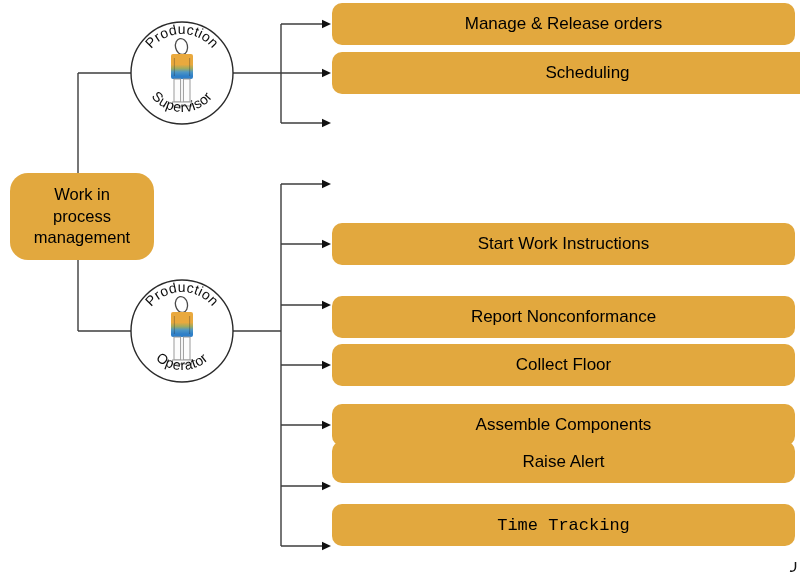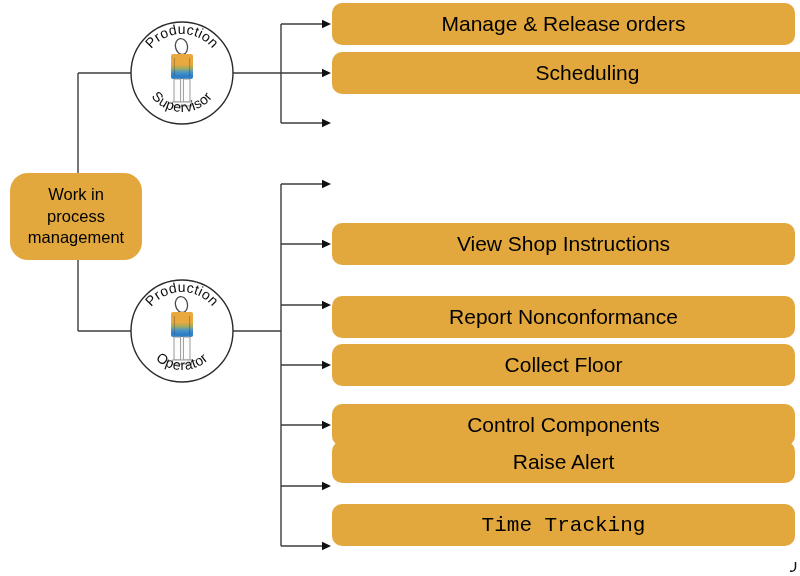--- a/index.html
+++ b/index.html
@@ -2,32 +2,32 @@
 <html style="--gold: #E2A83E;"><head>
 <meta charset="utf-8">
 <style>
   html,body{margin:0;padding:0;background:#fff;}
   .stage{
     position:relative;width:800px;height:576px;background:#fff;
     font-family:"Liberation Sans",sans-serif;overflow:hidden;
   }
   .stage svg.connectors{position:absolute;left:0;top:0;}
   .rootnode{
-    position:absolute;left:10px;top:173px;width:132px;height:87px;
+    position:absolute;left:10px;top:173px;width:144px;height:87px;
     background:var(--gold,#E2A83E);border-radius:18px;
     display:flex;align-items:center;justify-content:center;text-align:center;
     font-size:16.5px;line-height:1.3;color:#000;white-space:pre-line;
   }
   .usecase{
     position:absolute;left:332px;width:463px;height:42px;
     background:var(--gold,#E2A83E);border-radius:10px;
     display:flex;align-items:center;justify-content:center;text-align:center;
     color:#000;
   }
-  .usecase-label{font-size:21px;padding:0 8px;}
+  .usecase-label{font-size:17px;padding:0 8px;}
   .arctext{font-size:14px;letter-spacing:.4px;fill:#0d0d0d;}
 </style>
 </head>
 <body>
 
 <div class="stage">
   <svg class="connectors" id="conn-svg" width="800" height="576" viewBox="0 0 800 576">
       <defs>
   <linearGradient id="shirtGrad" x1="0" y1="0" x2="0" y2="1">
     <stop offset="0" stop-color="#E9A93E"></stop>
@@ -98,30 +98,30 @@
   <div class="rootnode">Work in
 process
 management</div>
 <div class="usecase" style="top: 3px;">
     <span class="usecase-label">Manage &amp; Release orders</span>
   </div>
     <div class="usecase" style="top: 52px; padding-left: 24px;">
     <span class="usecase-label">Scheduling</span>
   </div>
     <div class="usecase" style="top: 223px;">
-    <span class="usecase-label">View Shop Instructions</span>
+    <span class="usecase-label">Start Work Instructions</span>
   </div>
     <div class="usecase" style="top: 296px;">
     <span class="usecase-label">Report Nonconformance</span>
   </div>
     <div class="usecase" style="top: 344px;">
     <span class="usecase-label">Collect Floor</span>
   </div>
     <div class="usecase" style="top: 404px;">
-    <span class="usecase-label">Control Components</span>
+    <span class="usecase-label">Assemble Components</span>
   </div>
     <div class="usecase" style="top: 441px;">
     <span class="usecase-label">Raise Alert</span>
   </div>
     <div class="usecase" style="top: 504px; font-family: Liberation Mono, monospace;">
     <span class="usecase-label">Time Tracking</span>
   </div>
   </div>
 
 </body></html>

